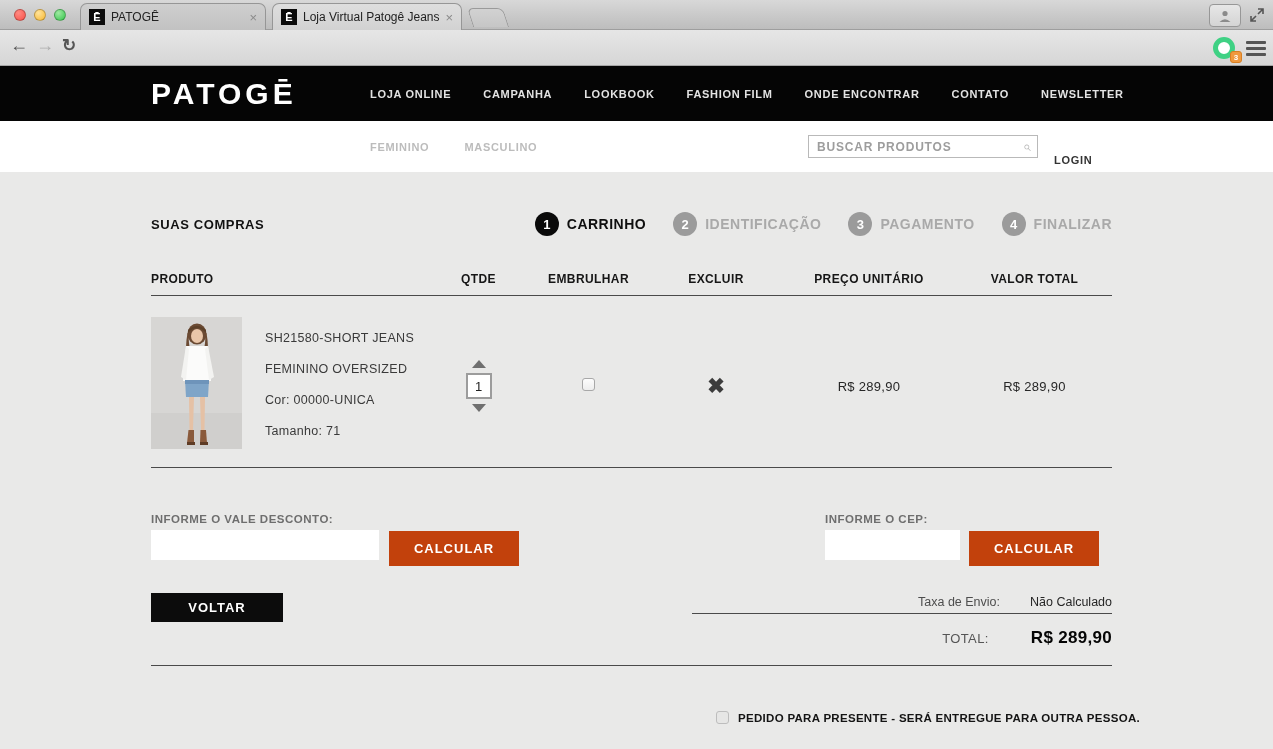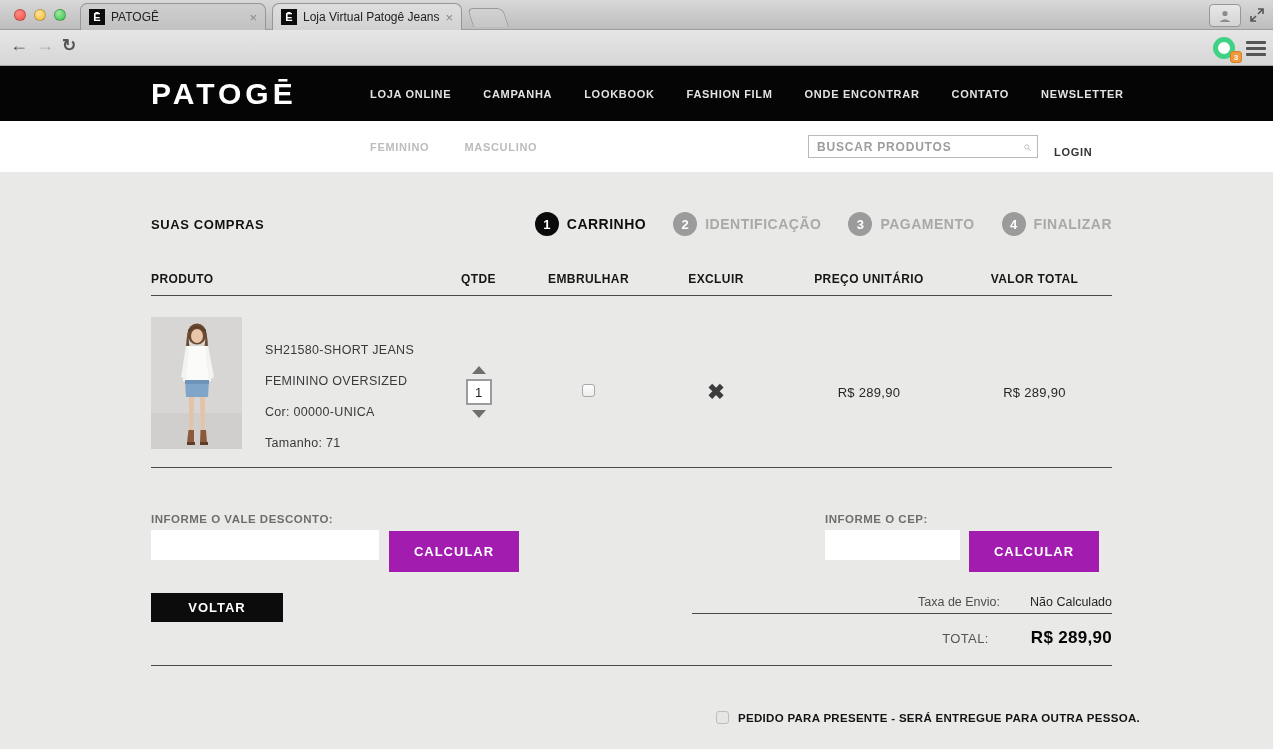--- a/index.html
+++ b/index.html
@@ -58,21 +58,21 @@
 
   .subnav { position:absolute; top:121px; left:0; width:1273px; height:51px; background:#fff; }
   .subnav-links { position:absolute; left:370px; top:0; height:51px; display:flex; align-items:center; gap:35px; }
   .subnav-links span { color:#bcbcbc; font-size:11px; font-weight:bold; letter-spacing:.7px; }
   .search-box { position:absolute; left:808px; top:14px; width:230px; height:23px; border:1px solid #b9b9b9;
     display:flex; align-items:center; background:#fff; }
   .search-box input { border:none; outline:none; flex:1; padding:0 8px; font-size:12px; font-weight:bold;
     letter-spacing:.8px; color:#555; font-family:"Liberation Sans", sans-serif; background:transparent; }
   .search-box input::placeholder { color:#9d9d9d; }
   .search-glyph { color:#b5b5b5; font-size:14px; margin-right:6px; transform:scaleX(-1); }
-  .login-link { position:absolute; left:1054px; top:8px; height:46px; display:flex; align-items:center;
+  .login-link { position:absolute; left:1054px; top:16px; height:46px; display:flex; align-items:center;
     font-size:11px; font-weight:bold; letter-spacing:.7px; color:#333; }
 
   .main { position:absolute; top:172px; left:0; width:1273px; height:577px; background:#e9e9e8; }
 
   .title-steps { position:absolute; left:151px; top:40px; width:961px; display:flex;
     justify-content:space-between; align-items:center; }
   .page-title { font-size:13px; font-weight:bold; letter-spacing:.6px; color:#111; }
   .steps { display:flex; align-items:center; gap:27px; }
   .step { display:flex; align-items:center; }
   .step-circle { width:24px; height:24px; border-radius:50%; background:#9b9b9b; color:#fff;
@@ -89,42 +89,42 @@
   .rule { position:absolute; height:1px; background:#4a4a4a; }
   .rule-head { left:151px; top:123px; width:961px; }
   .rule-item { left:151px; top:295px; width:961px; }
   .rule-ship { left:692px; top:441px; width:420px; }
   .rule-total { left:151px; top:493px; width:961px; }
 
   .item-row { top:145px; height:132px; }
   .prod-cell { display:flex; align-items:flex-start; }
   .prod-img { width:91px; height:132px; flex:none; }
   .prod-info { margin-left:23px; padding-top:14px; }
-  .prod-info div { font-size:12.5px; color:#3a3a3a; letter-spacing:.3px; margin-bottom:17px;margin-top:12px; }
+  .prod-info div { font-size:12.5px; color:#3a3a3a; letter-spacing:.3px; margin-bottom:17px; }
   .qty-cell { display:flex; flex-direction:column; align-items:center; gap:5px; }
   .tri-up { width:0; height:0; border-left:7px solid transparent; border-right:7px solid transparent;
     border-bottom:8px solid #6f6f6f; }
   .tri-down { width:0; height:0; border-left:7px solid transparent; border-right:7px solid transparent;
     border-top:8px solid #6f6f6f; }
   .qty-box { width:26px; height:26px; border:2px solid #9c9c9c; background:#fff; text-align:center;
     font-size:13px; color:#222; font-family:"Liberation Sans", sans-serif; outline:none; }
   .wrap-cell, .del-cell, .price-cell, .total-cell { text-align:center; }
   .cart-checkbox { width:13px; height:13px; border:1px solid #a8a8a8; border-radius:3px;
     background:linear-gradient(#fdfdfd,#ededed); display:inline-block; }
   .x-icon { font-size:21px; font-weight:bold; color:#3c3c3c; }
   .price-cell, .total-cell { font-size:13px; color:#272727; letter-spacing:.3px; }
 
   .field-label { position:absolute; font-size:11.5px; font-weight:bold; letter-spacing:.5px; color:#6e6e6e; }
   .lbl-voucher { left:151px; top:341px; }
   .lbl-cep { left:825px; top:341px; }
   .text-input { position:absolute; top:358px; height:30px; background:#fff; border:none; outline:none;
     padding:0 8px; font-size:13px; font-family:"Liberation Sans", sans-serif; }
   .input-voucher { left:151px; width:228px; }
   .input-cep { left:825px; width:135px; }
-  .gray-btn { position:absolute; top:359px; height:41px; width:130px; background:#a21caf; color:#fff;
+  .gray-btn { position:absolute; top:359px; height:35px; width:130px; background:#c2410c; color:#fff;
     border:none; font-size:13px; font-weight:bold; letter-spacing:1px;
     font-family:"Liberation Sans", sans-serif; }
   .btn-voucher { left:389px; }
   .btn-cep { left:969px; }
 
   .back-btn { position:absolute; left:151px; top:421px; width:132px; height:29px; background:#0c0c0c;
     color:#fff; border:none; font-size:13px; font-weight:bold; letter-spacing:1px;
     font-family:"Liberation Sans", sans-serif; }
 
   .ship-row { position:absolute; left:692px; top:423px; width:420px; display:flex;

